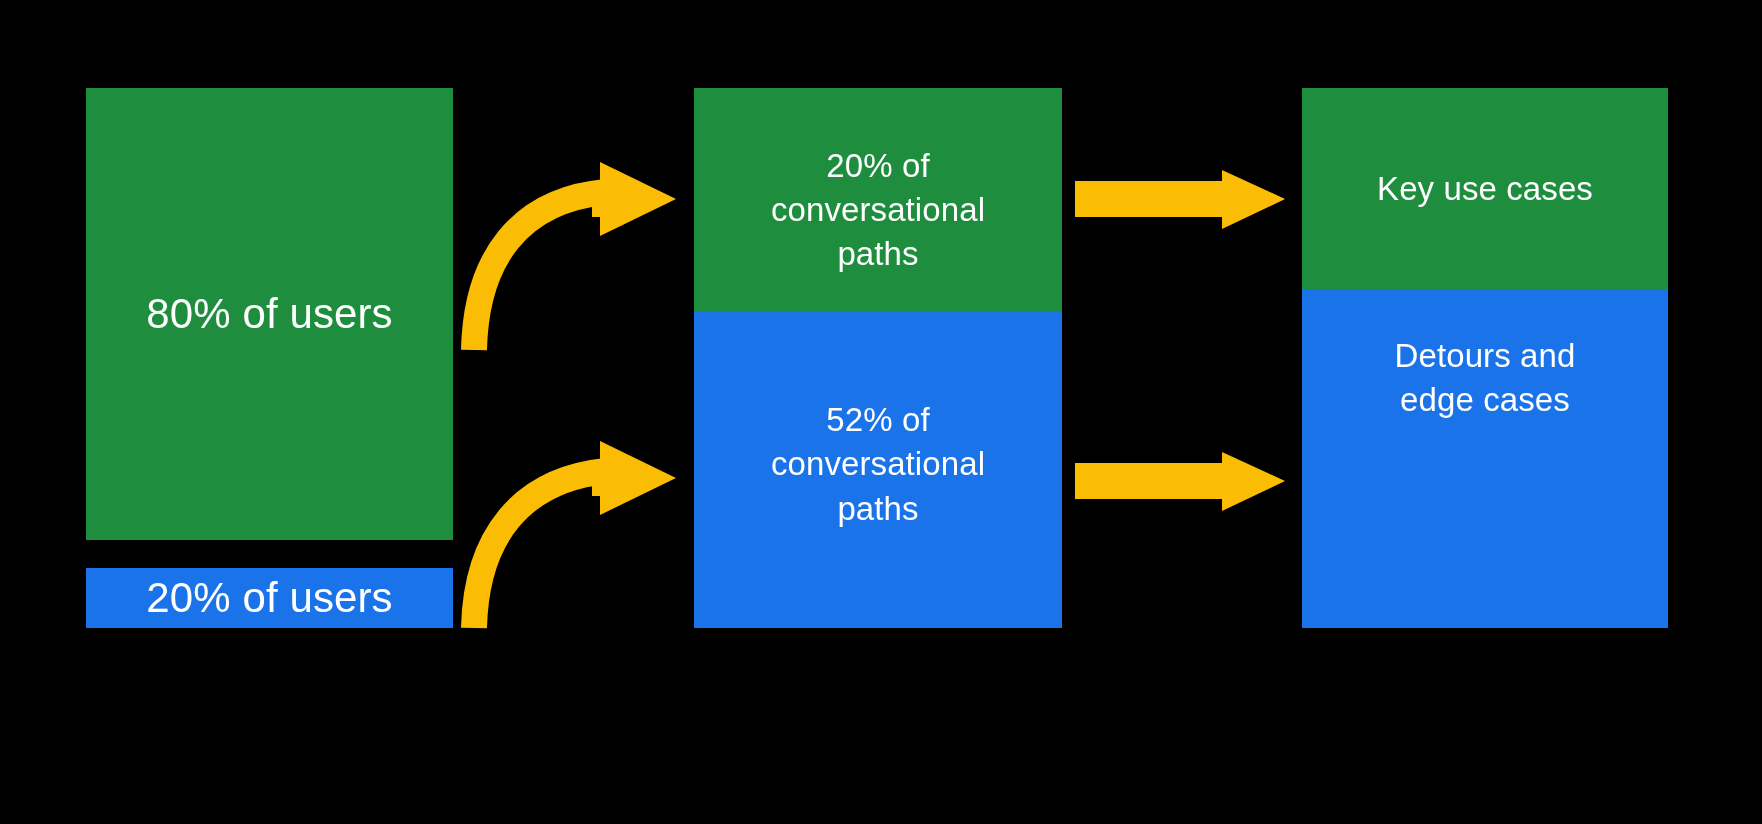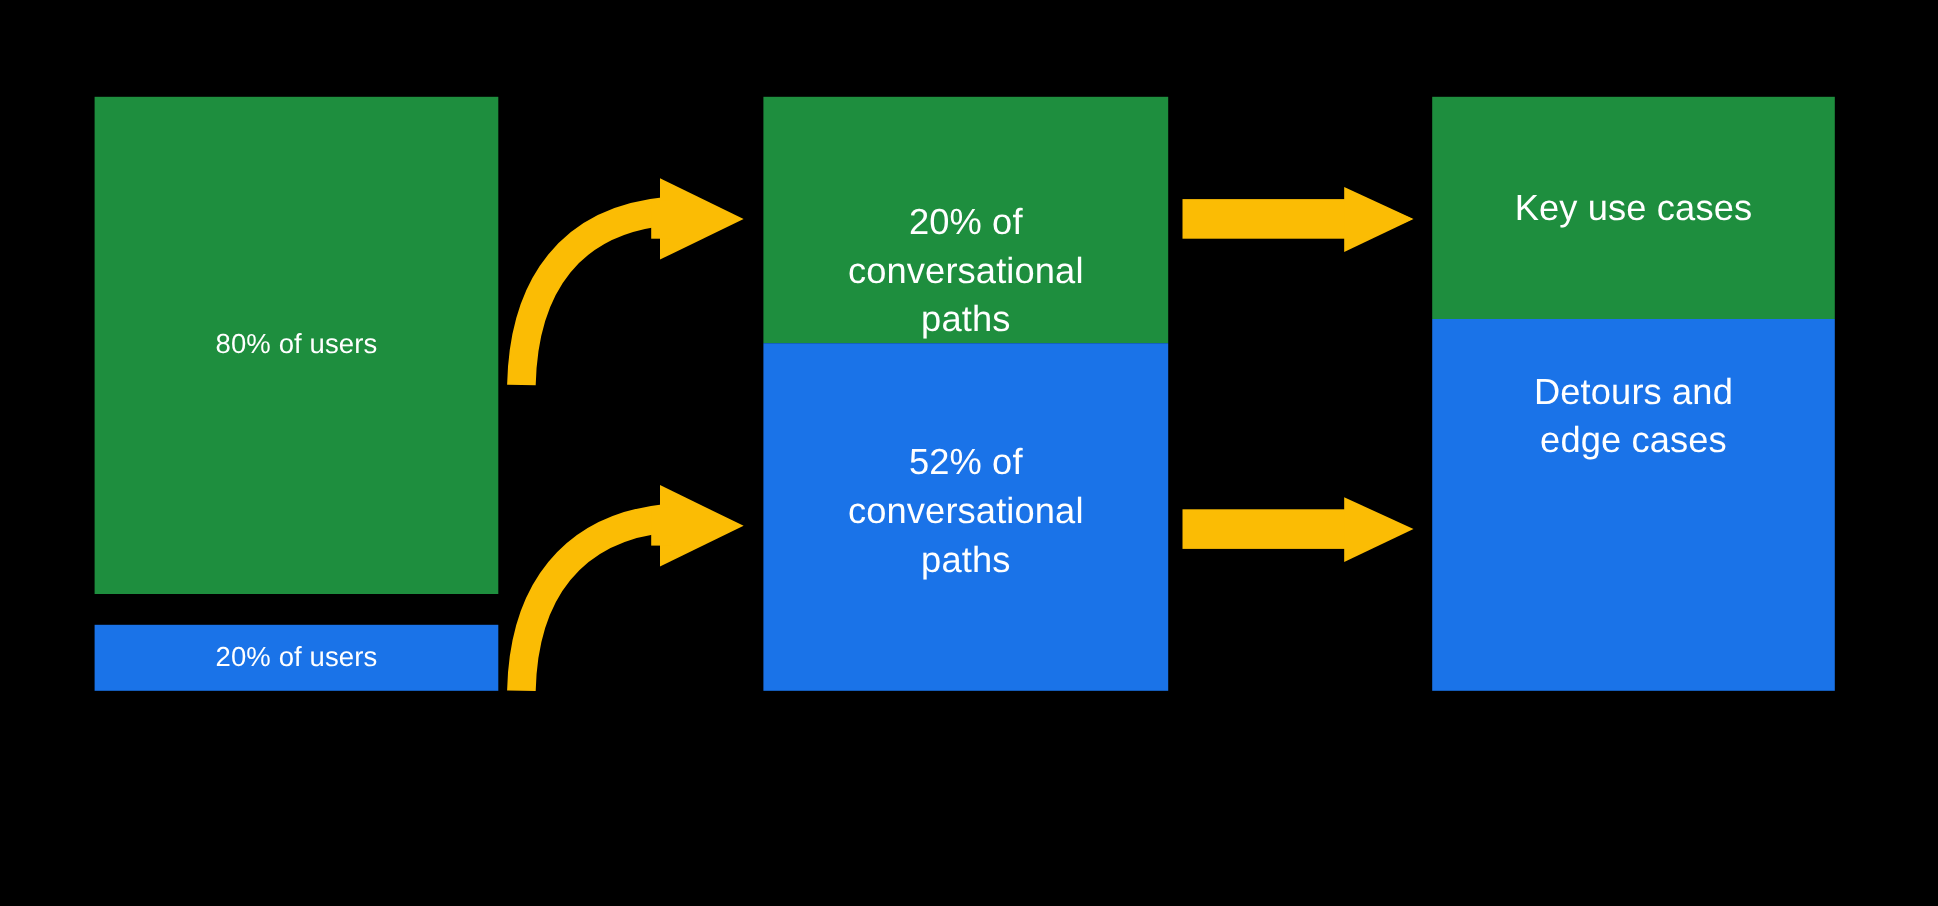--- a/index.html
+++ b/index.html
@@ -38,25 +38,25 @@
     padding: 0 8px;
     white-space: pre-line;
   }
   .seg.green { background: #1E8E3E; }
   .seg.blue  { background: #1A73E8; }
 
   
   #col-users      { left: 86px;  top: 88px; width: 367px; height: 540px; }
   #col-users .s1  { height: 477px; }
   #col-users .s2  { height: 63px; margin-top: 28px; }
-  #col-users .seg-label { font-size: 25px; }
+  #col-users .seg-label { font-size: 42px; }
 
   
   #col-paths      { left: 694px; top: 88px; width: 368px; height: 540px; }
-  #col-paths .s1  { height: 244px; align-items: flex-end; padding-top: 20px;}
+  #col-paths .s1  { height: 244px; align-items: center; padding-top: 20px;}
   #col-paths .s2  { height: 338px; align-items: flex-start; padding-top: 86px;}
 
   
   #col-outcomes     { left: 1302px; top: 88px; width: 366px; height: 540px; }
   #col-outcomes .s1 { height: 202px; }
   #col-outcomes .s2 { height: 338px; align-items: flex-start; padding-top: 44px;}
 
   .arrow-layer {
     position: absolute;
     left: 0; top: 0;

